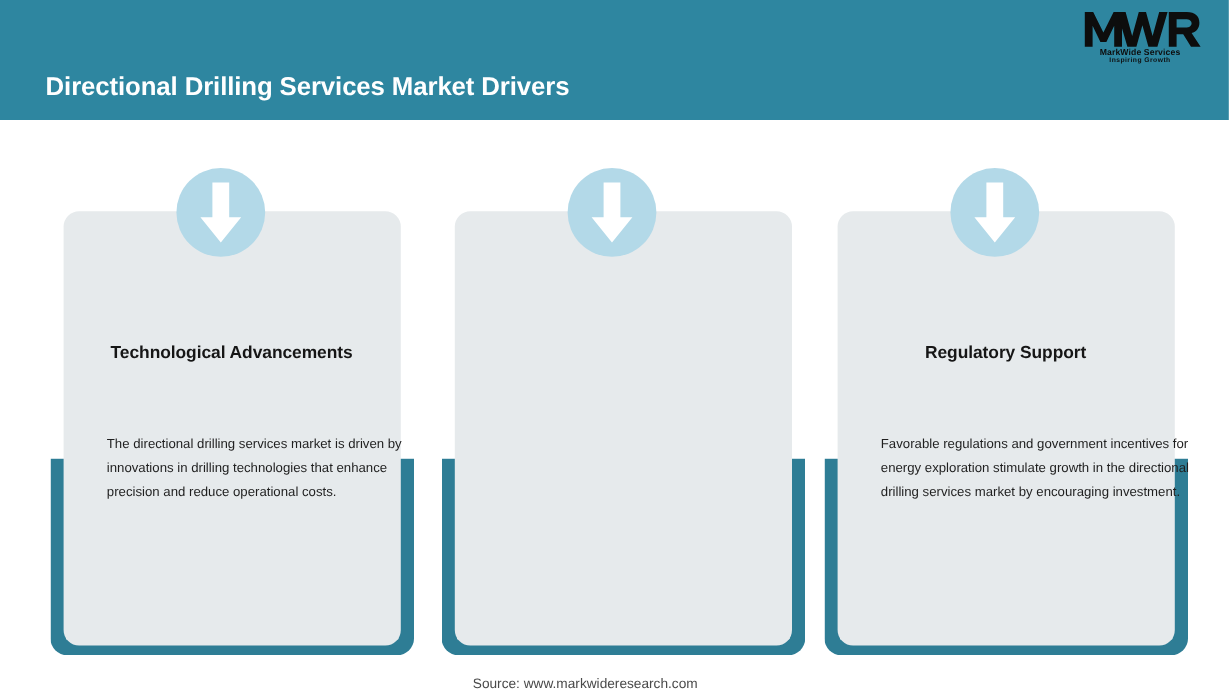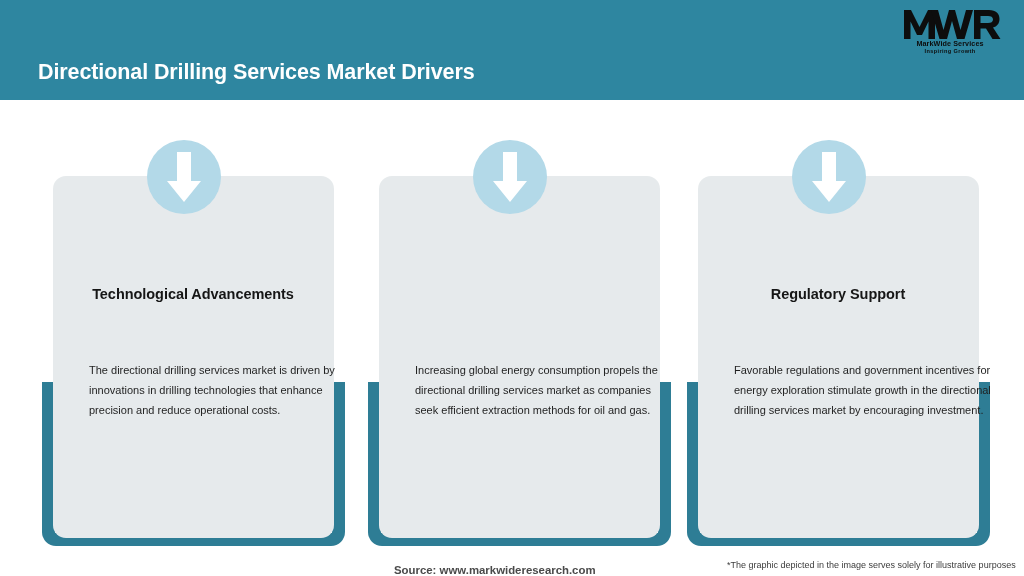--- a/index.html
+++ b/index.html
@@ -74,21 +74,21 @@
   
   .badge{
     position:absolute;left:105px;top:0px;width:74px;height:74px;
     border-radius:50%;background:#b3d9e8;
   }
   .badge svg{position:absolute;left:0;top:0;}
 
   
   .source{
     position:absolute;left:394px;top:564px;
-    font-size:11.4px;font-weight:bold;color:#4a4a4a;white-space:nowrap;
+    font-size:11.4px;font-weight:normal;color:#4a4a4a;white-space:nowrap;
   }
   .disclaimer{
     position:absolute;left:727px;top:560px;
     font-size:9px;color:#3c3c3c;white-space:nowrap;
   }
 </style>
 </head>
 <body>
 
 <div class="stage">
@@ -123,21 +123,20 @@
     <div class="badge">
       <svg width="74" height="74" viewBox="0 0 74 74" xmlns="http://www.w3.org/2000/svg">
         <path d="M30 12 L44 12 L44 41 L54 41 L37 62 L20 41 L30 41 Z" fill="#ffffff"></path>
       </svg>
     </div>
   </div>
 
   <div class="card card-2">
     <div class="frame"></div>
     <div class="panel">
-      <div class="panel-body">Increasing global energy consumption propels the directional drilling services market as companies seek efficient extraction methods for oil and gas.</div>
     </div>
     <div class="badge">
       <svg width="74" height="74" viewBox="0 0 74 74" xmlns="http://www.w3.org/2000/svg">
         <path d="M30 12 L44 12 L44 41 L54 41 L37 62 L20 41 L30 41 Z" fill="#ffffff"></path>
       </svg>
     </div>
   </div>
 
   <div class="card card-3">
     <div class="frame"></div>
@@ -146,15 +145,14 @@
       <div class="panel-body">Favorable regulations and government incentives for energy exploration stimulate growth in the directional drilling services market by encouraging investment.</div>
     </div>
     <div class="badge">
       <svg width="74" height="74" viewBox="0 0 74 74" xmlns="http://www.w3.org/2000/svg">
         <path d="M30 12 L44 12 L44 41 L54 41 L37 62 L20 41 L30 41 Z" fill="#ffffff"></path>
       </svg>
     </div>
   </div>
 
   <div class="source">Source: www.markwideresearch.com</div>
-  <div class="disclaimer">*The graphic depicted in the image serves solely for illustrative purposes</div>
 
 </div>
 
 </body></html>

